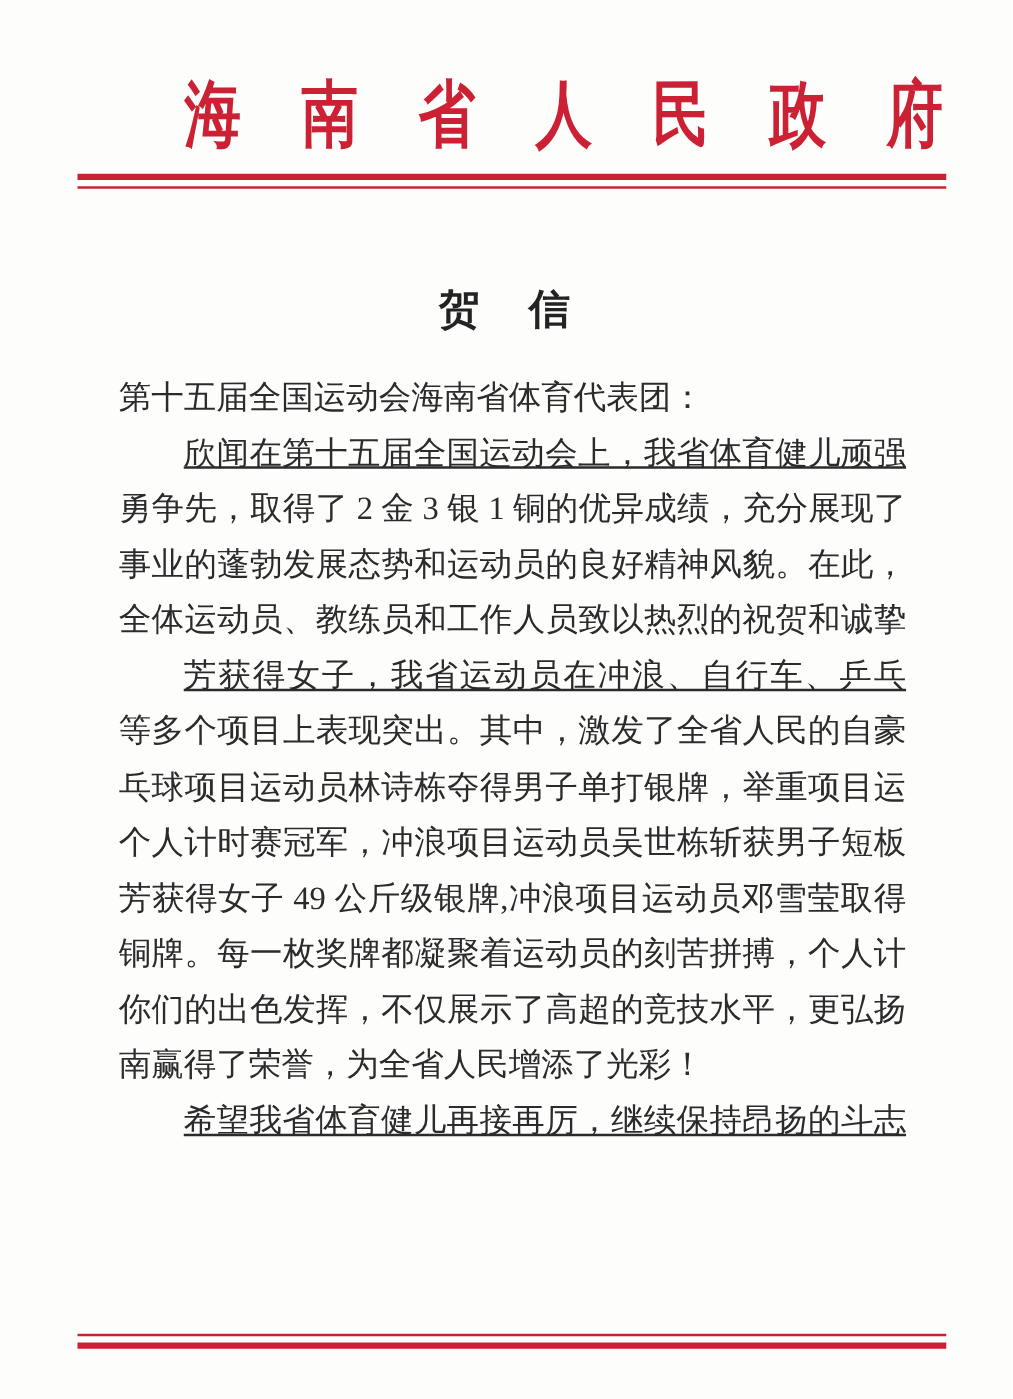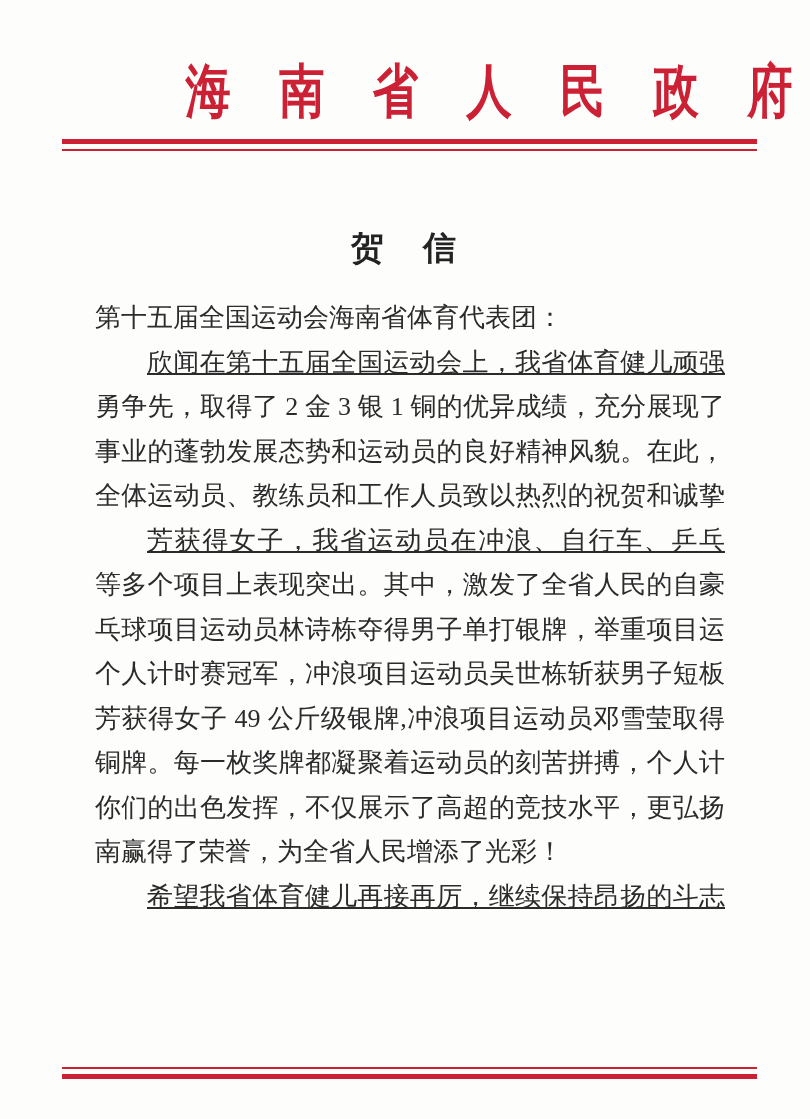--- a/index.html
+++ b/index.html
@@ -19,21 +19,20 @@
 
   
   .letterhead {
     position: absolute;
     top: 58px;
     left: 0;
     right: 0;
     height: 68px;
     text-align: center;
     white-space: nowrap;
-    padding-left: 38px;
   }
   .org-name {
     display: inline-block;
     font-size: 58px;
     line-height: 68px;
     font-weight: 700;
     color: #cc2135;
     letter-spacing: 62px;
     padding-left: 62px;           
     transform: scaleX(0.78);      

